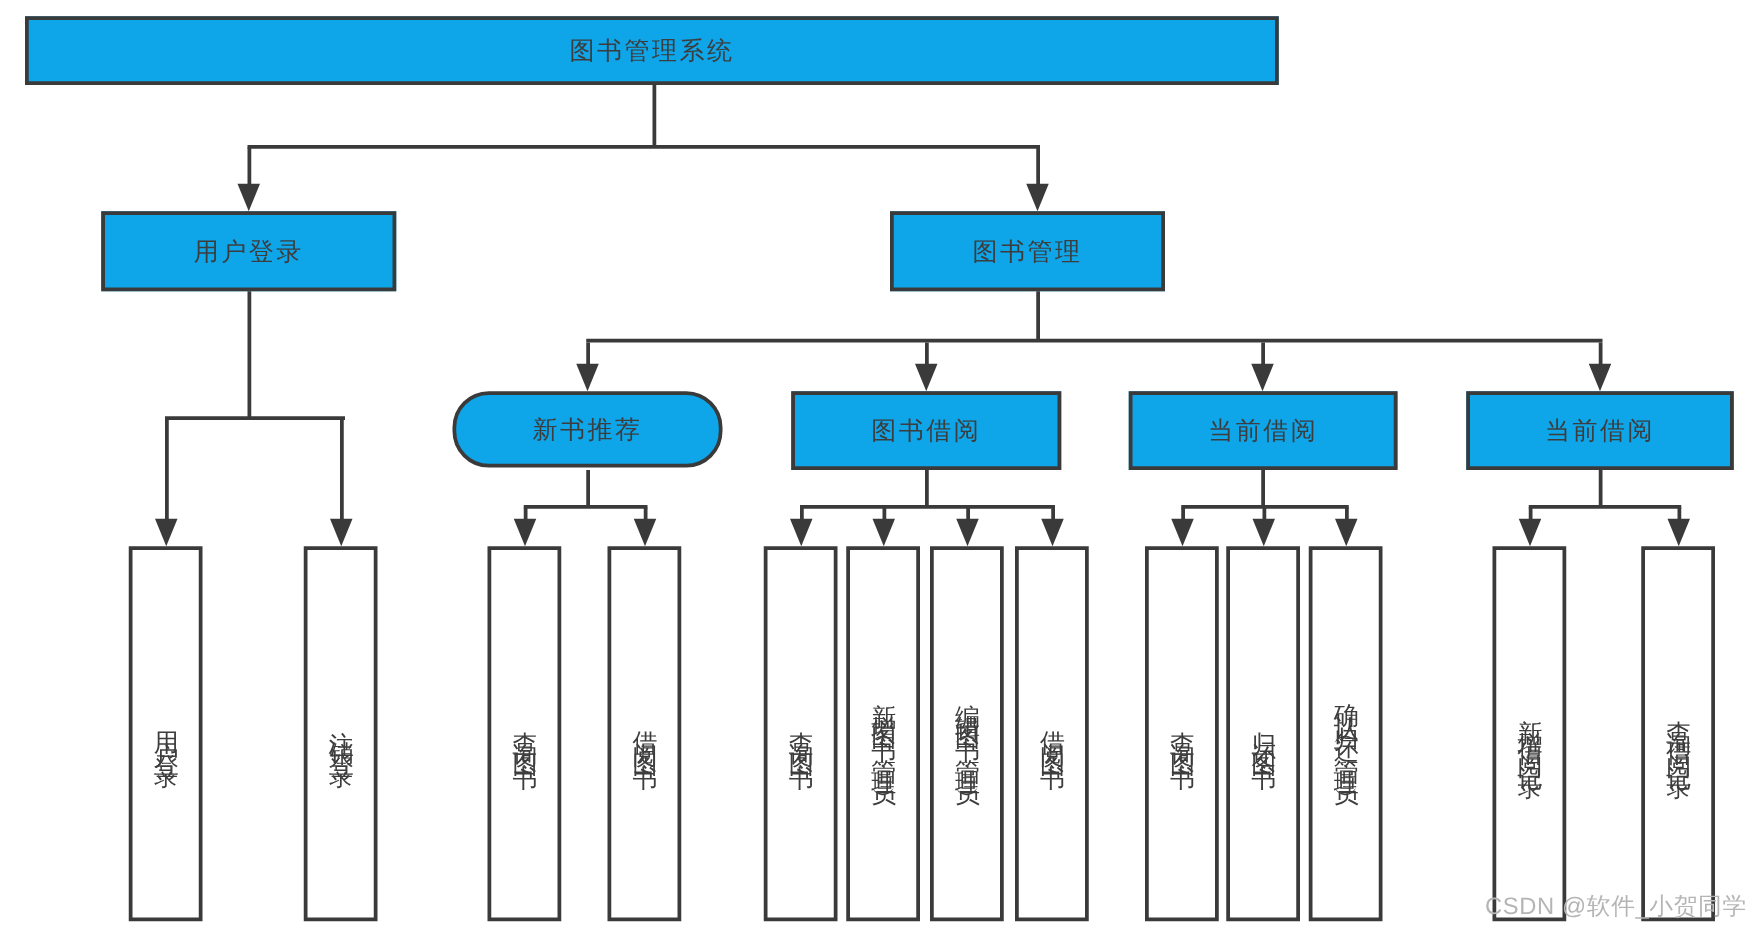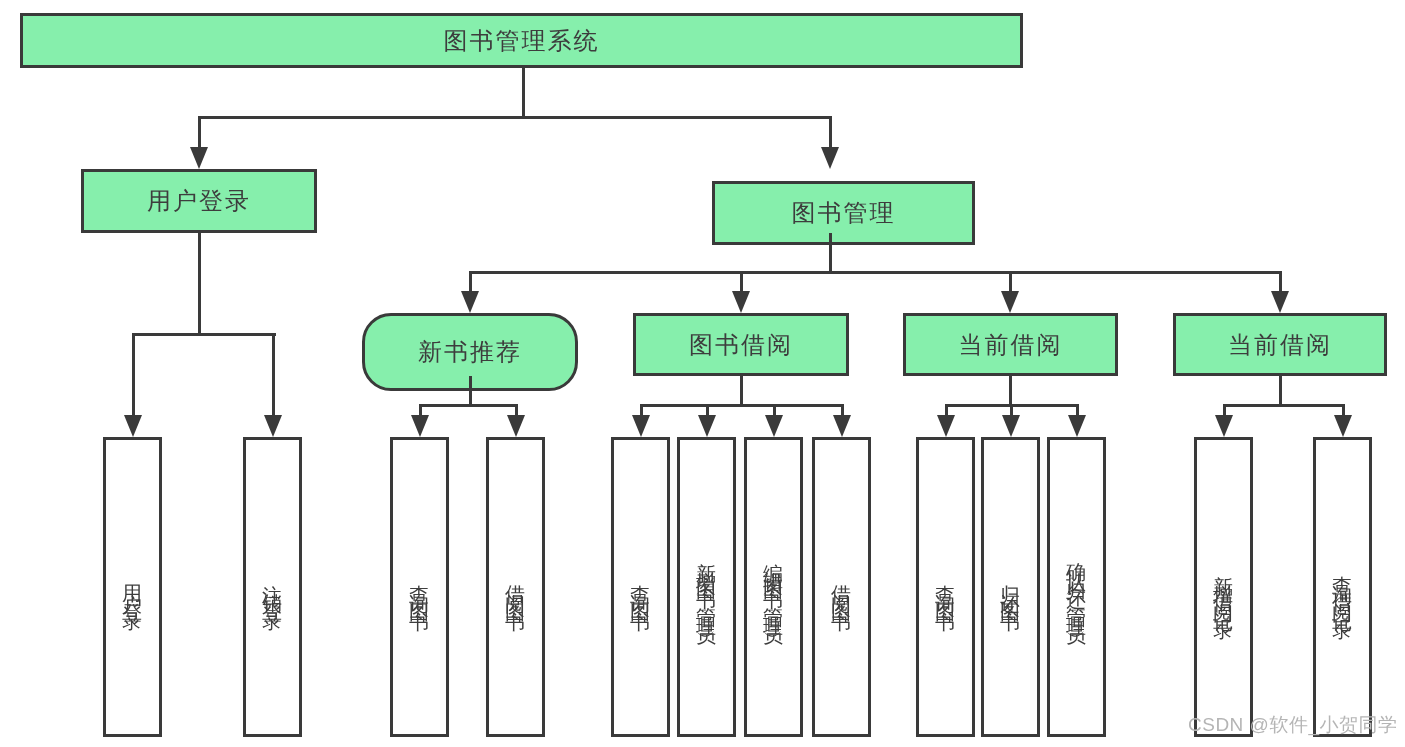--- a/index.html
+++ b/index.html
@@ -13,24 +13,24 @@
   #canvas{
     position:relative;
     width:1405px;height:747px;
     background:var(--bg);
     overflow:hidden;
   }
   .box{
     position:absolute;
     box-sizing:border-box;
     border:3px solid var(--line);
-    background:#86efac;
+    background:#0ea5e9;
     display:flex;align-items:center;justify-content:center;
     color:var(--text);
-    font-size:24px;
+    font-size:20px;
     letter-spacing:2px;
     white-space:nowrap;
   }
   .leaf{
     position:absolute;
     box-sizing:border-box;
     top:437px;width:59px;height:300px;
     border:3px solid var(--line);
     background:#fff;
     display:flex;align-items:center;justify-content:center;
@@ -74,35 +74,35 @@
 <div id="canvas">
 
   <div class="box" style="left:20px;top:13px;width:1003px;height:55px;">图书管理系统</div>
 
   <div class="vline" style="left:521.5px;top:68px;height:50px;"></div>
   <div class="hline" style="left:197.5px;top:116px;width:634px;"></div>
   <div class="arrow" style="left:190px;top:118px;height:51px;"></div>
   <div class="arrow" style="left:821px;top:118px;height:51px;"></div>
 
   <div class="box" style="left:81px;top:169px;width:236px;height:64px;">用户登录</div>
-  <div class="box" style="left:712px;top:169px;width:263px;height:64px;margin-top:12px;">图书管理</div>
+  <div class="box" style="left:712px;top:169px;width:220px;height:64px;">图书管理</div>
 
   <div class="vline" style="left:197.5px;top:233px;height:102px;"></div>
   <div class="hline" style="left:131.5px;top:333px;width:144px;"></div>
   <div class="arrow" style="left:124px;top:335px;height:102px;"></div>
   <div class="arrow" style="left:264px;top:335px;height:102px;"></div>
 
   <div class="vline" style="left:828.5px;top:233px;height:40px;"></div>
   <div class="hline" style="left:468.5px;top:271px;width:813px;"></div>
   <div class="arrow" style="left:461px;top:274px;height:39px;"></div>
   <div class="arrow" style="left:732px;top:274px;height:39px;"></div>
   <div class="arrow" style="left:1001px;top:274px;height:39px;"></div>
   <div class="arrow" style="left:1271px;top:274px;height:39px;"></div>
 
-  <div class="box" style="left:362px;top:313px;width:216px;height:78px;border-radius:29px;">新书推荐</div>
+  <div class="box" style="left:362px;top:313px;width:216px;height:61px;border-radius:29px;">新书推荐</div>
   <div class="box" style="left:633px;top:313px;width:216px;height:63px;">图书借阅</div>
   <div class="box" style="left:903px;top:313px;width:215px;height:63px;">当前借阅</div>
   <div class="box" style="left:1173px;top:313px;width:214px;height:63px;">当前借阅</div>
 
   <div class="vline" style="left:468.5px;top:376px;height:30px;"></div>
   <div class="hline" style="left:418.5px;top:404px;width:99px;"></div>
   <div class="arrow" style="left:411px;top:406px;height:31px;"></div>
   <div class="arrow" style="left:507px;top:406px;height:31px;"></div>
 
   <div class="vline" style="left:739.5px;top:376px;height:30px;"></div>

